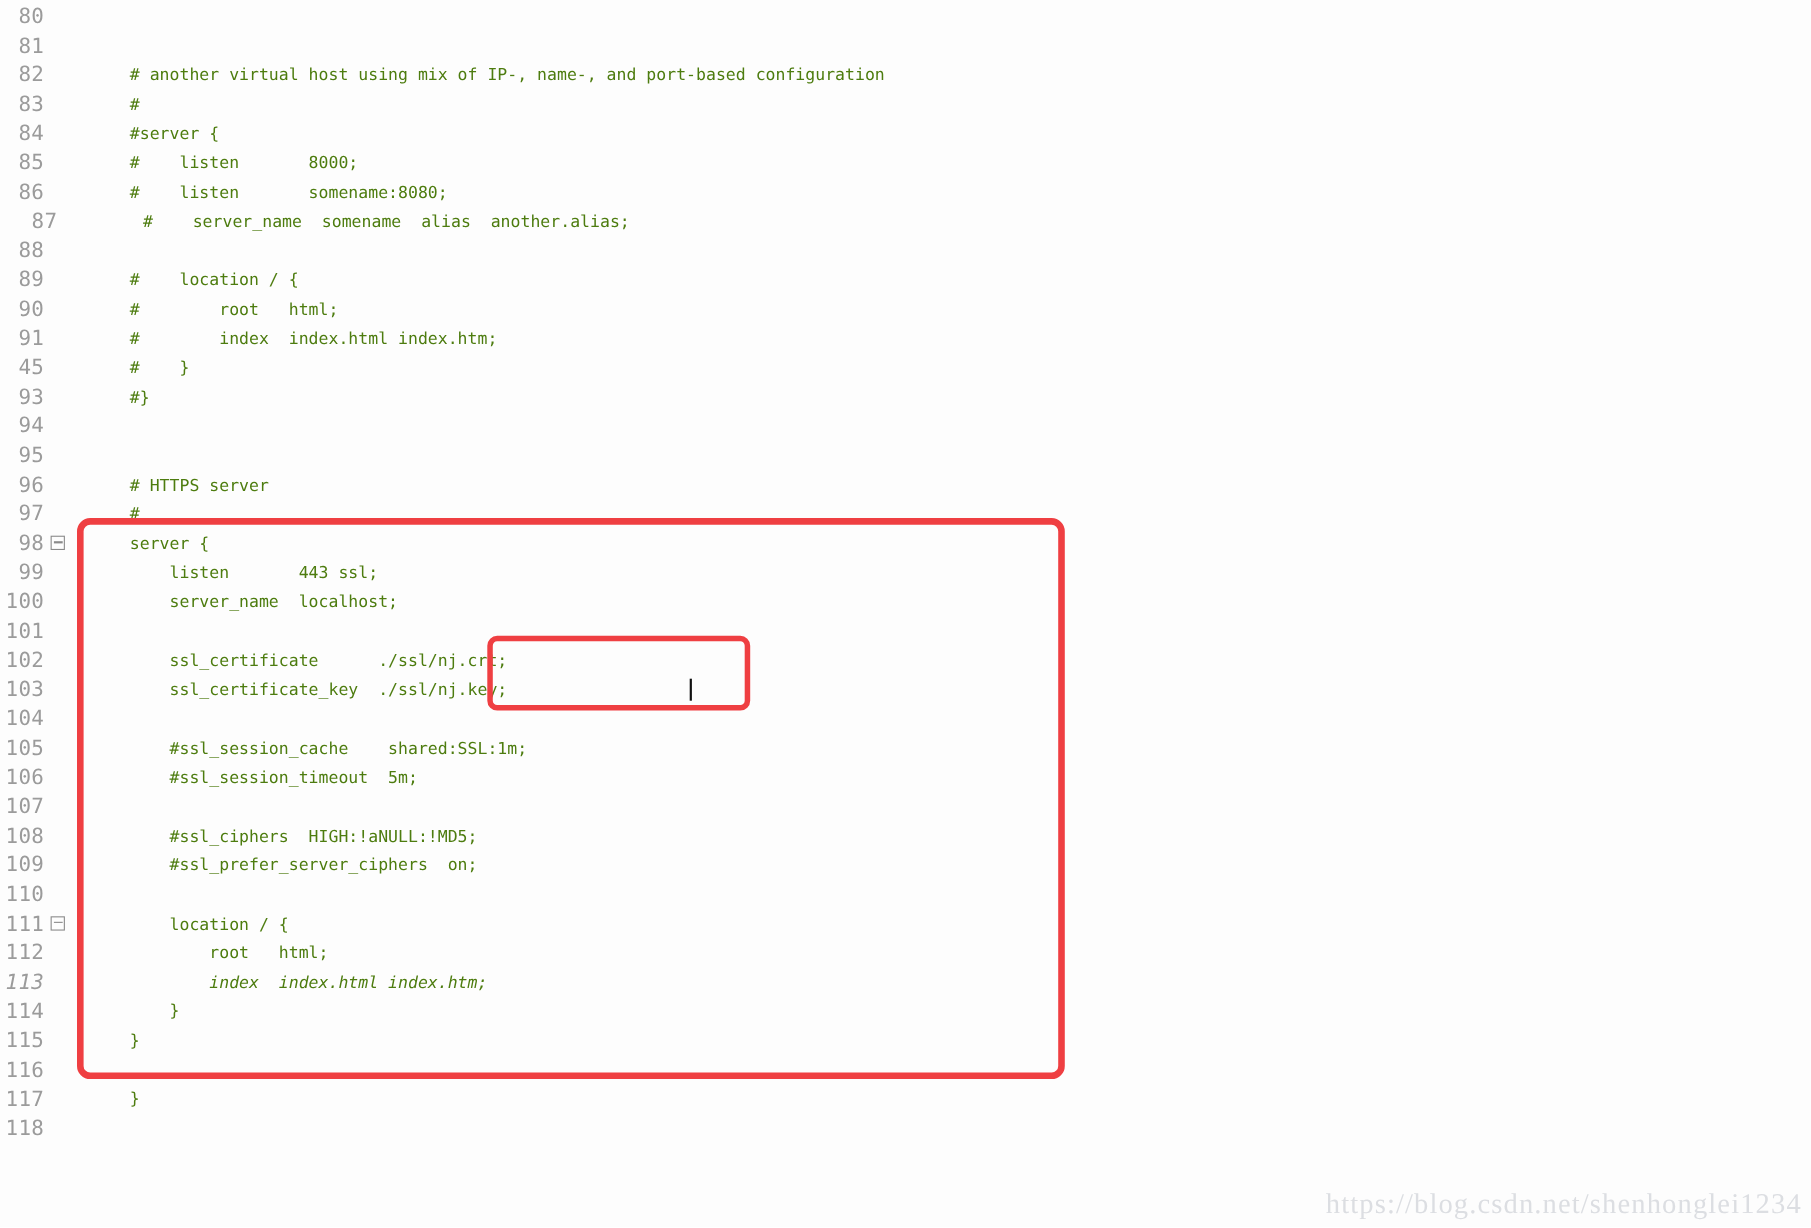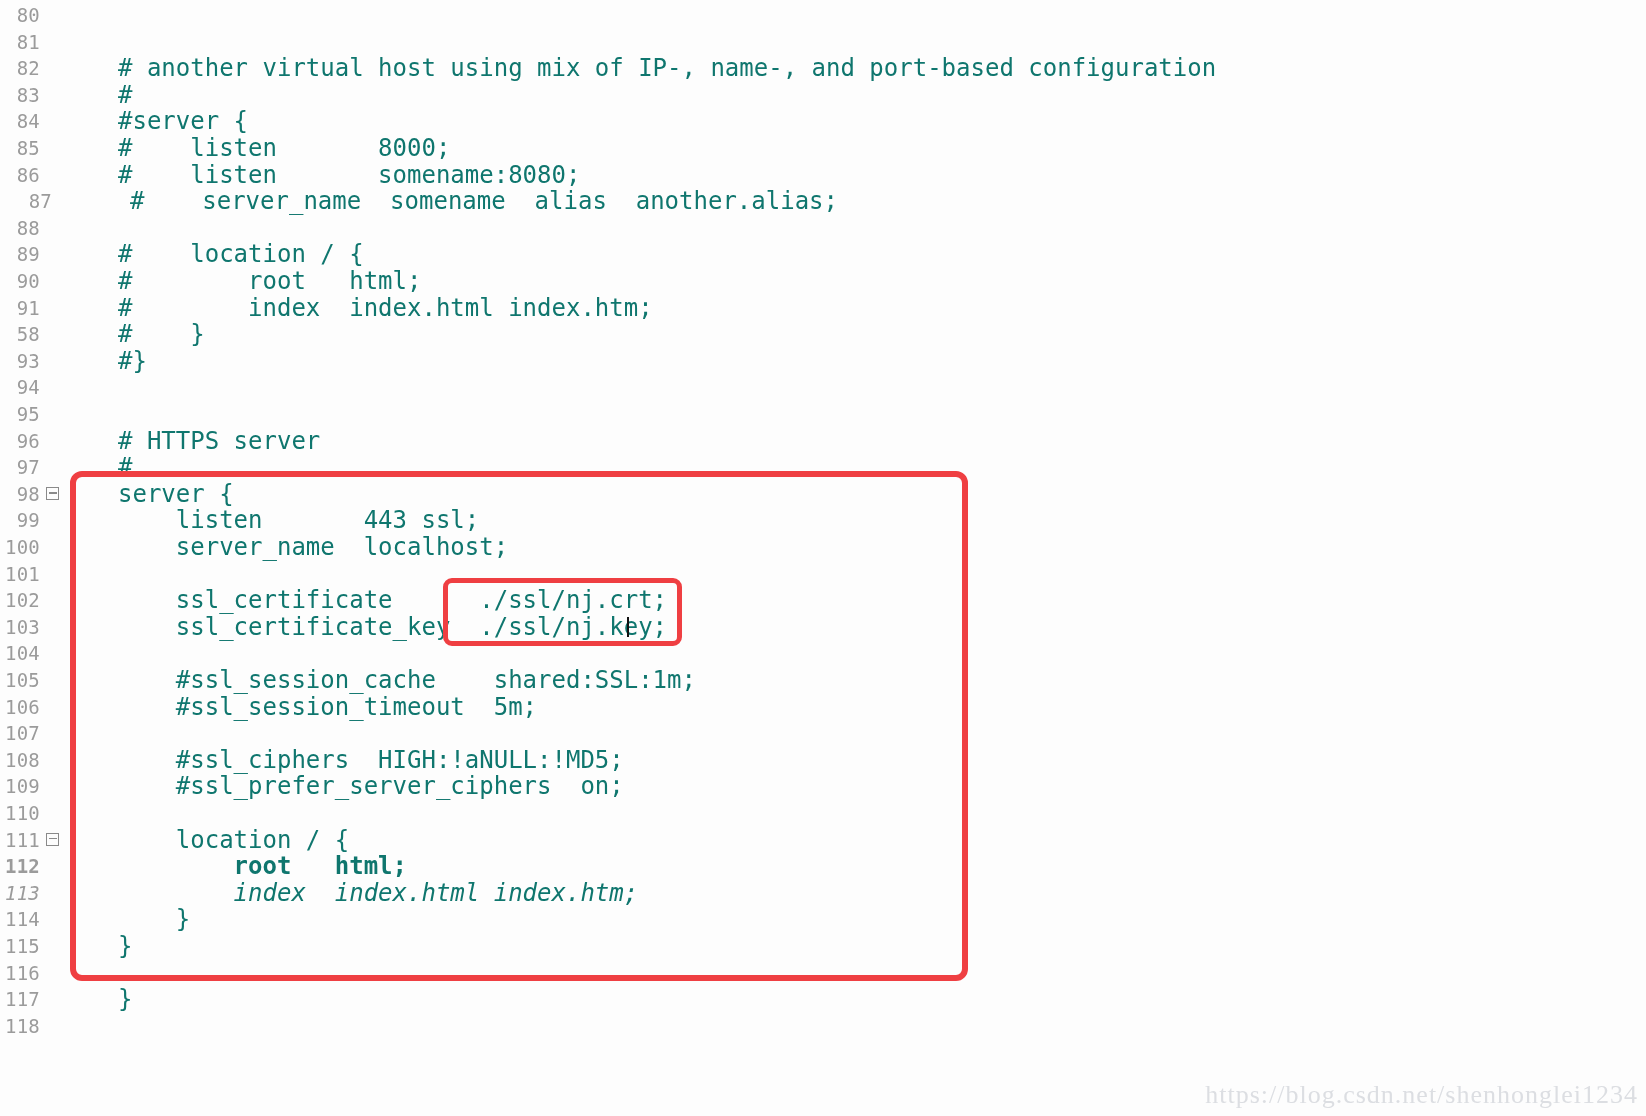--- a/index.html
+++ b/index.html
@@ -65,23 +65,23 @@
     right: 1.5px;
     top: 4.3px;
     height: 1.5px;
     background: #8a8a8a;
   }
 
   .src {
     position: absolute;
     left: 118px;
     top: 0;
-    color: #0f766e;
+    color: #4d7c0f;
     font-family: "DejaVu Sans Mono", monospace;
-    font-size: 24px;
+    font-size: 15px;
     line-height: 26.6px;
     white-space: pre;
     letter-spacing: 0px;
   }
 
   
   .annot-outer {
     position: absolute;
     border: 6px solid #ef3f42;
     border-radius: 12px;
@@ -128,41 +128,41 @@
       <div class="code-line" style="position: absolute; left: 0px; top: 55.2px; width: 1646px;"><div class="gutter">82</div><div class="src"># another virtual host using mix of IP-, name-, and port-based configuration</div></div>
       <div class="code-line" style="position: absolute; left: 0px; top: 81.8px; width: 1646px;"><div class="gutter">83</div><div class="src">#</div></div>
       <div class="code-line" style="position: absolute; left: 0px; top: 108.4px; width: 1646px;"><div class="gutter">84</div><div class="src">#server {</div></div>
       <div class="code-line" style="position: absolute; left: 0px; top: 135px; width: 1646px;"><div class="gutter">85</div><div class="src">#    listen       8000;</div></div>
       <div class="code-line" style="position: absolute; left: 0px; top: 161.6px; width: 1646px;"><div class="gutter">86</div><div class="src">#    listen       somename:8080;</div></div>
       <div class="code-line" style="position: absolute; left: 0px; top: 188.2px; width: 1646px; margin-left: 12px;"><div class="gutter">87</div><div class="src">#    server_name  somename  alias  another.alias;</div></div>
       <div class="code-line" style="position: absolute; left: 0px; top: 214.8px; width: 1646px; text-decoration: underline;"><div class="gutter">88</div><div class="src"></div></div>
       <div class="code-line" style="position: absolute; left: 0px; top: 241.4px; width: 1646px;"><div class="gutter">89</div><div class="src">#    location / {</div></div>
       <div class="code-line" style="position: absolute; left: 0px; top: 268px; width: 1646px;"><div class="gutter">90</div><div class="src">#        root   html;</div></div>
       <div class="code-line" style="position: absolute; left: 0px; top: 294.6px; width: 1646px; padding-left: 36px;"><div class="gutter">91</div><div class="src">#        index  index.html index.htm;</div></div>
-      <div class="code-line" style="position: absolute; left: 0px; top: 321.2px; width: 1646px;"><div class="gutter">58</div><div class="src">#    }</div></div>
+      <div class="code-line" style="position: absolute; left: 0px; top: 321.2px; width: 1646px;"><div class="gutter">45</div><div class="src">#    }</div></div>
       <div class="code-line" style="position: absolute; left: 0px; top: 347.8px; width: 1646px;"><div class="gutter">93</div><div class="src">#}</div></div>
       <div class="code-line" style="position: absolute; left: 0px; top: 374.4px; width: 1646px;"><div class="gutter">94</div><div class="src"></div></div>
       <div class="code-line" style="position: absolute; left: 0px; top: 401px; width: 1646px;"><div class="gutter">95</div><div class="src"></div></div>
       <div class="code-line" style="position: absolute; left: 0px; top: 427.6px; width: 1444px;"><div class="gutter">96</div><div class="src"># HTTPS server</div></div>
       <div class="code-line" style="position: absolute; left: 0px; top: 454.2px; width: 1514px;"><div class="gutter">97</div><div class="src">#</div></div>
       <div class="code-line" style="position: absolute; left: 0px; top: 480.8px; width: 1646px;"><div class="gutter">98</div><div class="fold"></div><div class="src">server {</div></div>
       <div class="code-line" style="position: absolute; left: 0px; top: 507.4px; width: 1646px;"><div class="gutter">99</div><div class="src">    listen       443 ssl;</div></div>
       <div class="code-line" style="position: absolute; left: 0px; top: 534px; width: 1646px;"><div class="gutter">100</div><div class="src">    server_name  localhost;</div></div>
       <div class="code-line" style="position: absolute; left: 0px; top: 560.6px; width: 1646px;"><div class="gutter">101</div><div class="src"></div></div>
       <div class="code-line" style="position: absolute; left: 0px; top: 587.2px; width: 1646px;"><div class="gutter">102</div><div class="src">    ssl_certificate      ./ssl/nj.crt;</div></div>
       <div class="code-line" style="position: absolute; left: 0px; top: 613.8px; width: 1646px;"><div class="gutter">103</div><div class="src">    ssl_certificate_key  ./ssl/nj.key;</div></div>
       <div class="code-line" style="position: absolute; left: 0px; top: 640.4px; width: 1646px;"><div class="gutter">104</div><div class="src"></div></div>
       <div class="code-line" style="position: absolute; left: 0px; top: 667px; width: 1646px;"><div class="gutter">105</div><div class="src">    #ssl_session_cache    shared:SSL:1m;</div></div>
       <div class="code-line" style="position: absolute; left: 0px; top: 693.6px; width: 1646px;"><div class="gutter">106</div><div class="src">    #ssl_session_timeout  5m;</div></div>
       <div class="code-line" style="position: absolute; left: 0px; top: 720.2px; width: 1646px;"><div class="gutter">107</div><div class="src"></div></div>
       <div class="code-line" style="position: absolute; left: 0px; top: 746.8px; width: 1646px;"><div class="gutter">108</div><div class="src">    #ssl_ciphers  HIGH:!aNULL:!MD5;</div></div>
       <div class="code-line" style="position: absolute; left: 0px; top: 773.4px; width: 1646px;"><div class="gutter">109</div><div class="src">    #ssl_prefer_server_ciphers  on;</div></div>
       <div class="code-line" style="position: absolute; left: 0px; top: 800px; width: 1646px;"><div class="gutter">110</div><div class="src"></div></div>
       <div class="code-line" style="position: absolute; left: 0px; top: 826.6px; width: 1646px;"><div class="gutter">111</div><div class="fold"></div><div class="src">    location / {</div></div>
-      <div class="code-line" style="position: absolute; left: 0px; top: 853.2px; width: 1544px; font-weight: bold;"><div class="gutter">112</div><div class="src">        root   html;</div></div>
+      <div class="code-line" style="position: absolute; left: 0px; top: 853.2px; width: 1544px;"><div class="gutter">112</div><div class="src">        root   html;</div></div>
       <div class="code-line" style="position: absolute; left: 0px; top: 879.8px; width: 1646px; font-style: italic;"><div class="gutter">113</div><div class="src">        index  index.html index.htm;</div></div>
       <div class="code-line" style="position: absolute; left: 0px; top: 906.4px; width: 1646px;"><div class="gutter">114</div><div class="src">    }</div></div>
       <div class="code-line" style="position: absolute; left: 0px; top: 933px; width: 1646px;"><div class="gutter">115</div><div class="src">}</div></div>
       <div class="code-line" style="position: absolute; left: 0px; top: 959.6px; width: 1646px;"><div class="gutter">116</div><div class="src"></div></div>
       <div class="code-line" style="position: absolute; left: 0px; top: 986.2px; width: 1646px;"><div class="gutter">117</div><div class="src">}</div></div>
       <div class="code-line" style="position: absolute; left: 0px; top: 1012.8px; width: 1646px;"><div class="gutter">118</div><div class="src"></div></div>
     </div>
 
   <div class="annot-outer" id="annot-outer" style="left: 70px; top: 470.8px; width: 898px; height: 510.4px;"></div>
 

